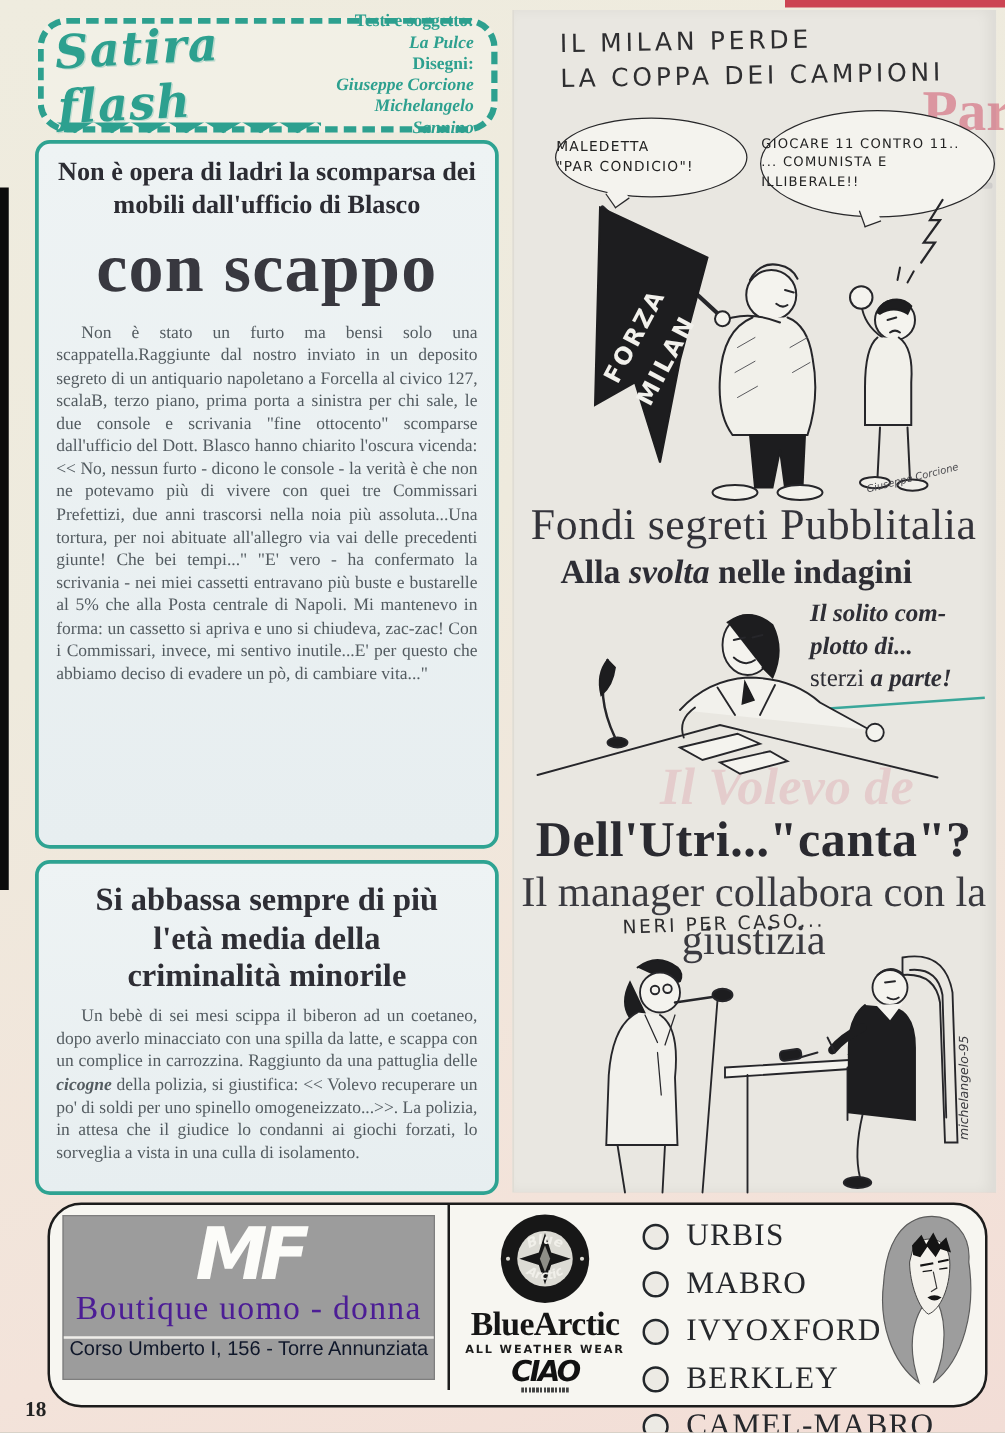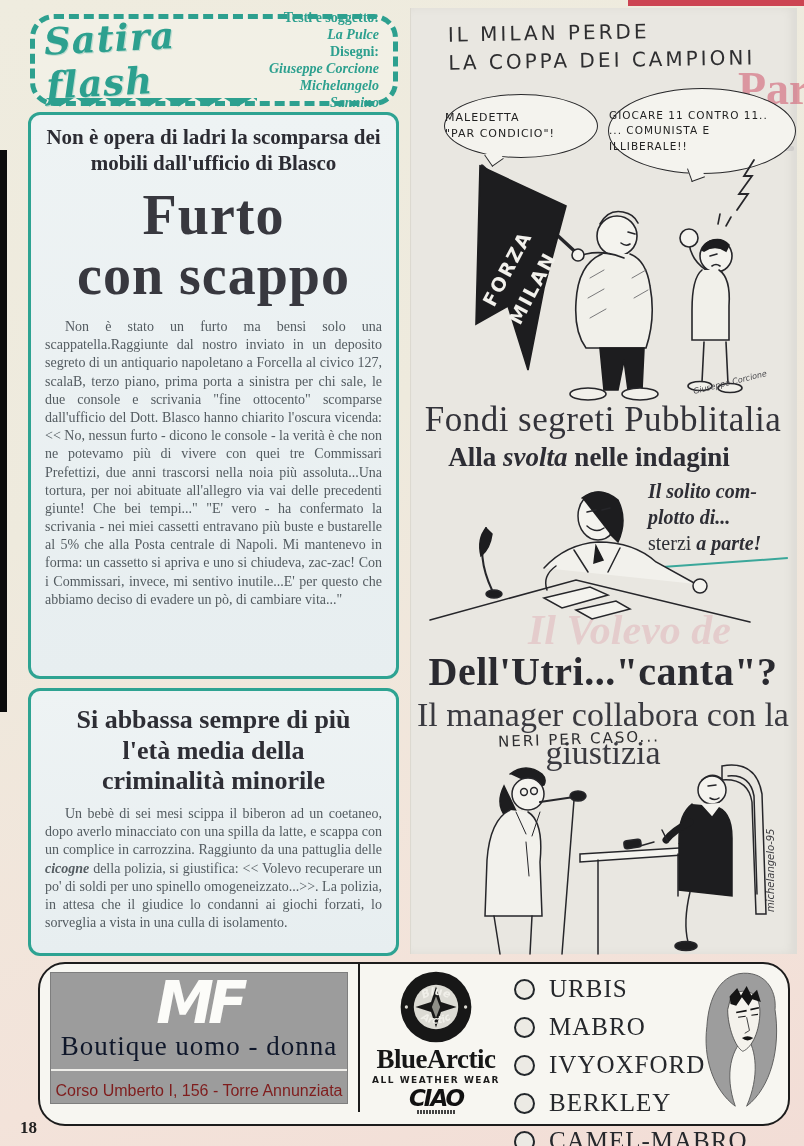--- a/index.html
+++ b/index.html
@@ -42,22 +42,22 @@
   .caption{font-size:20px;font-weight:bold;font-style:italic;line-height:1.3;color:#2e2e35;}
   .caption .norm{font-weight:400;font-style:normal;}
   .dellutri-title{font-size:40px;font-weight:bold;text-align:center;color:#2a2a30;letter-spacing:.5px;}
   .dellutri-sub{font-size:34px;font-weight:400;text-align:center;color:#3a3a40;}
   
   .ghost{font-weight:bold;pointer-events:none;}
   .ghost-bars div{height:5px;background:rgba(110,115,130,.17);margin-bottom:7px;border-radius:2px;}
   
   .ad-strip{background:#f7f6f1;border:2px solid #1c1c1c;box-sizing:border-box;}
   .mf-panel{background:#9c9c9c;border:1px solid #7e7e7e;box-sizing:border-box;text-align:center;}
-  .mf-boutique{font-family:"Liberation Serif",serif;color:#0f172a;font-size:27px;letter-spacing:1px;}
-  .mf-address{font-family:"Liberation Sans",sans-serif;color:#7f1d1d;font-size:16px;border-top:2px solid #efeeea;padding-top:11px;margin-top:7px;}
+  .mf-boutique{font-family:"Liberation Serif",serif;color:#4c1d95;font-size:27px;letter-spacing:1px;}
+  .mf-address{font-family:"Liberation Sans",sans-serif;color:#0f172a;font-size:16px;border-top:2px solid #efeeea;padding-top:0;margin-top:7px;}
   .ba-name{font-family:"Liberation Serif",serif;font-weight:bold;font-size:27px;color:#161616;letter-spacing:-.5px;text-align:center;}
   .ba-tagline{font-family:"DejaVu Sans",sans-serif;font-weight:bold;font-size:9px;letter-spacing:1.5px;color:#1c1c1c;text-align:center;}
   .ciao{font-family:"DejaVu Sans",sans-serif;font-weight:bold;font-style:italic;font-size:23px;letter-spacing:-2px;color:#111;text-align:center;line-height:.9;}
   .ciao-micro{width:38px;height:4px;margin:1px auto 0;background:repeating-linear-gradient(90deg,#444 0 2px,transparent 2px 3px);}
   .brand-row{display:flex;align-items:center;gap:14px;height:26px;}
   .brand-ring{width:17px;height:17px;border:2.2px solid #23272b;border-radius:50%;background:#eceae4;flex:none;}
   .brand-label{font-family:"Liberation Serif",serif;font-size:25px;color:#26282c;letter-spacing:1px;white-space:nowrap;}
   .pagenum{font-weight:bold;font-size:17px;color:#222;}
   svg text{font-family:"DejaVu Sans",sans-serif;}
 </style>
@@ -141,21 +141,20 @@
       <ellipse cx="298" cy="232" rx="12" ry="4.5" fill="#f1f0ea"></ellipse>
     </g>
     <text x="0" y="0" transform="translate(62,152) rotate(-62)" font-size="19" font-weight="bold" fill="#f2f1ec" letter-spacing="2">FORZA</text>
     <text x="0" y="0" transform="translate(88,170) rotate(-62)" font-size="19" font-weight="bold" fill="#f2f1ec" letter-spacing="2">MILAN</text>
     <text x="0" y="0" transform="translate(262,238) rotate(-14)" font-size="8" font-style="italic" fill="#4a4a4e">Giuseppe Corcione</text>
   </svg>
 
   <div class="abs teal-box" style="left:28px;top:112px;width:371px;height:567px;">
     <div class="kicker">Non è opera di ladri la scomparsa dei mobili dall'ufficio di Blasco</div>
     <div class="headline-xl" style="margin-top:10px;">
-      <div>Furto</div>
       <div>con scappo</div>
     </div>
     <div class="body-text indent" style="margin-top:12px;height:372px;">Non è stato un furto ma bensi solo una scappatella.Raggiunte dal nostro inviato in un deposito segreto di un antiquario napoletano a Forcella al civico 127, scalaB, terzo piano, prima porta a sinistra per chi sale, le due console e scrivania "fine ottocento" scomparse dall'ufficio del Dott. Blasco hanno chiarito l'oscura vicenda: &lt;&lt; No, nessun furto - dicono le console - la verità è che non ne potevamo più di vivere con quei tre Commissari Prefettizi,  due anni trascorsi nella noia più assoluta...Una tortura, per noi abituate all'allegro via vai delle precedenti giunte! Che bei tempi..." "E' vero - ha confermato la scrivania - nei miei cassetti entravano più buste e bustarelle al 5% che alla Posta centrale di Napoli. Mi mantenevo in forma: un cassetto si apriva e uno si chiudeva, zac-zac! Con i Commissari, invece, mi sentivo inutile...E' per questo che abbiamo deciso di evadere un pò, di cambiare vita..."</div>
   </div>
 
   <div class="abs teal-box" style="left:28px;top:688px;width:371px;height:268px;">
     <div class="headline-md" style="margin-top:4px;">
       <div>Si abbassa sempre di più</div>
       <div>l'età media della</div>
       <div>criminalità minorile</div>

